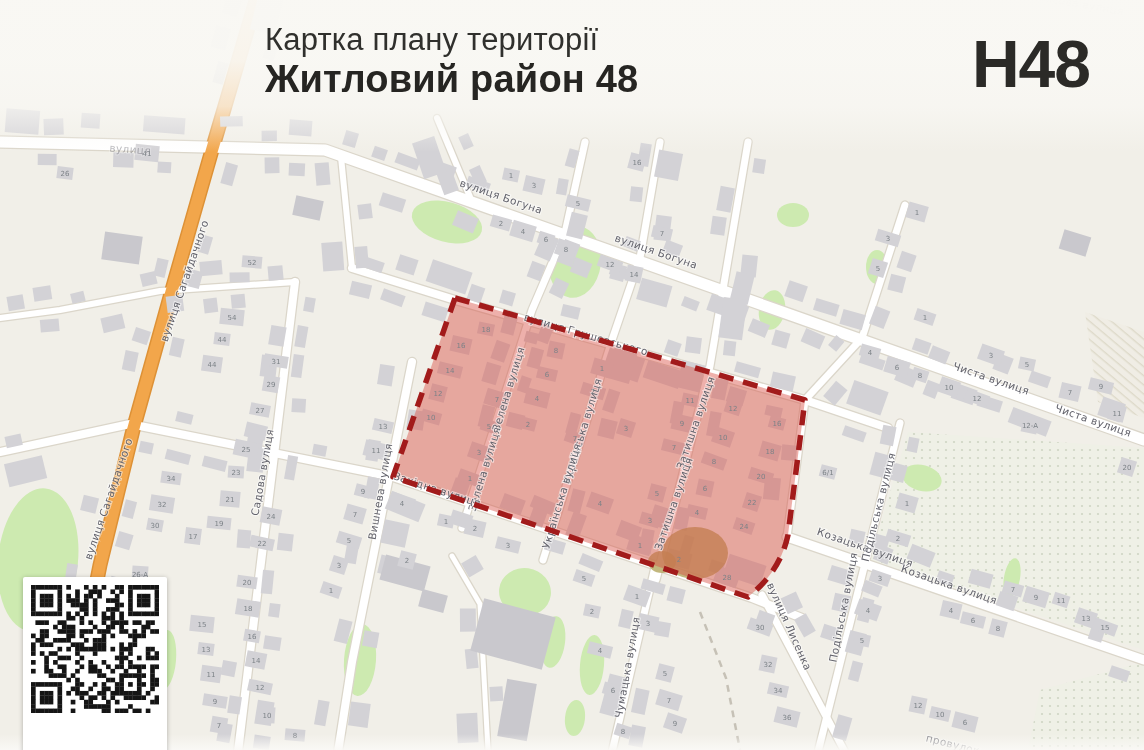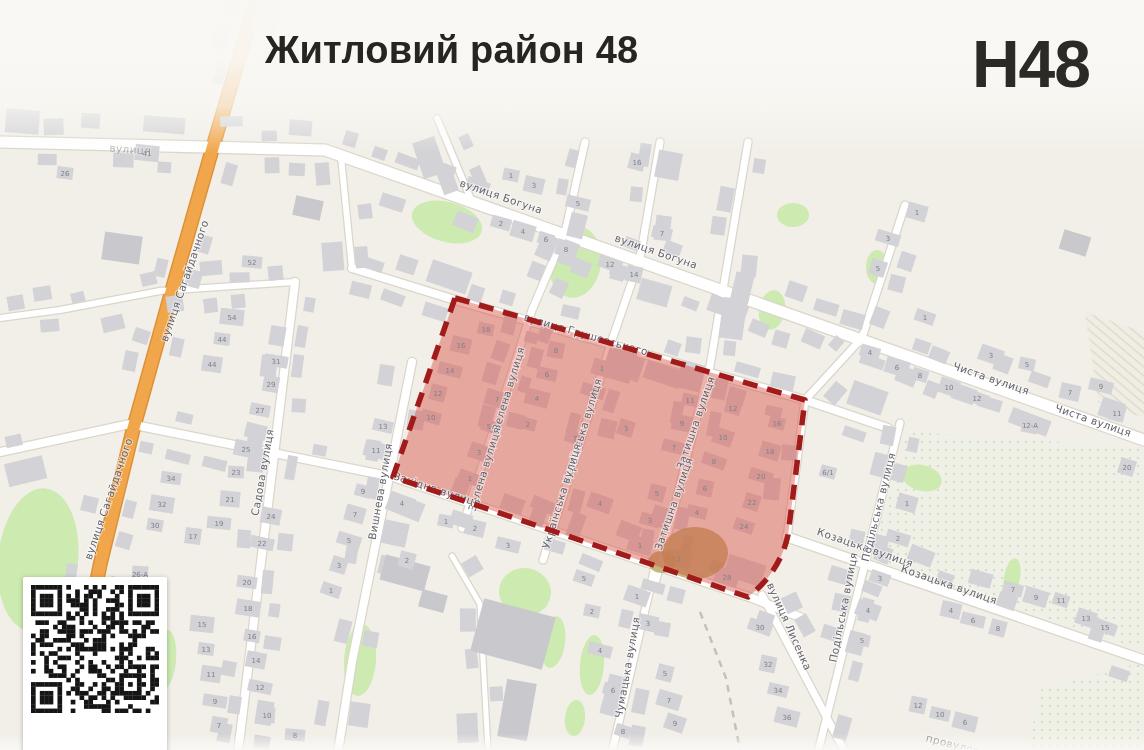--- a/index.html
+++ b/index.html
@@ -8,21 +8,21 @@
     background:#f1efe8;font-family:"Liberation Sans",sans-serif;user-select:none;
   }
   #map-svg{position:absolute;left:0;top:0;}
   .slabel{font-family:"DejaVu Sans",sans-serif;letter-spacing:.4px;
     paint-order:stroke;stroke:rgba(255,255,255,.55);stroke-width:2.2px;}
   .hnum{font-family:"DejaVu Sans",sans-serif;}
   .header{position:absolute;left:0;top:0;right:0;height:152px;pointer-events:none;
     background:linear-gradient(180deg,rgba(249,248,244,.98) 0%,rgba(249,248,244,.95) 40%,rgba(249,248,244,.75) 70%,rgba(249,248,244,0) 100%);}
   .header-titles{position:absolute;left:265px;top:22px;}
   .header-subtitle{font-size:31px;color:#30302d;letter-spacing:.2px;}
-  .header-title{font-size:38px;font-weight:700;color:#262522;margin-top:7px;letter-spacing:.2px;}
+  .header-title{font-size:38px;font-weight:700;color:#262522;letter-spacing:.2px;}
   .header-code{position:absolute;right:54px;top:26px;font-size:66px;font-weight:700;color:#2b2a27;letter-spacing:-1px;text-align:center;}
   .bottom-fade{position:absolute;left:0;right:0;bottom:0;height:16px;pointer-events:none;
     background:linear-gradient(0deg,rgba(250,249,246,.95),rgba(250,249,246,0));}
   .qr-card{position:absolute;left:23px;top:577px;width:144px;height:200px;background:#fff;
     border-radius:2px;box-shadow:0 1px 5px rgba(0,0,0,.28);padding:8px;box-sizing:border-box;}
 </style>
 </head>
 <body>
 
 <div class="screen">
@@ -1061,18 +1061,19 @@
         <rect x="88.27586206896552" y="123.58620689655172" width="4.663793103448276" height="4.663793103448276" fill="#151515"></rect>
         <rect x="92.6896551724138" y="123.58620689655172" width="4.663793103448276" height="4.663793103448276" fill="#151515"></rect>
         <rect x="101.51724137931035" y="123.58620689655172" width="4.663793103448276" height="4.663793103448276" fill="#151515"></rect>
         <rect x="105.93103448275862" y="123.58620689655172" width="4.663793103448276" height="4.663793103448276" fill="#151515"></rect>
         <rect x="114.75862068965517" y="123.58620689655172" width="4.663793103448276" height="4.663793103448276" fill="#151515"></rect>
       </svg>
   </div>
 
   <div class="header">
     <div class="header-titles">
+      <div class="header-subtitle">Картка плану території</div>
       <div class="header-title">Житловий район 48</div>
     </div>
     <div class="header-code">H48</div>
   </div>
 
 </div>
 
 </body></html>

